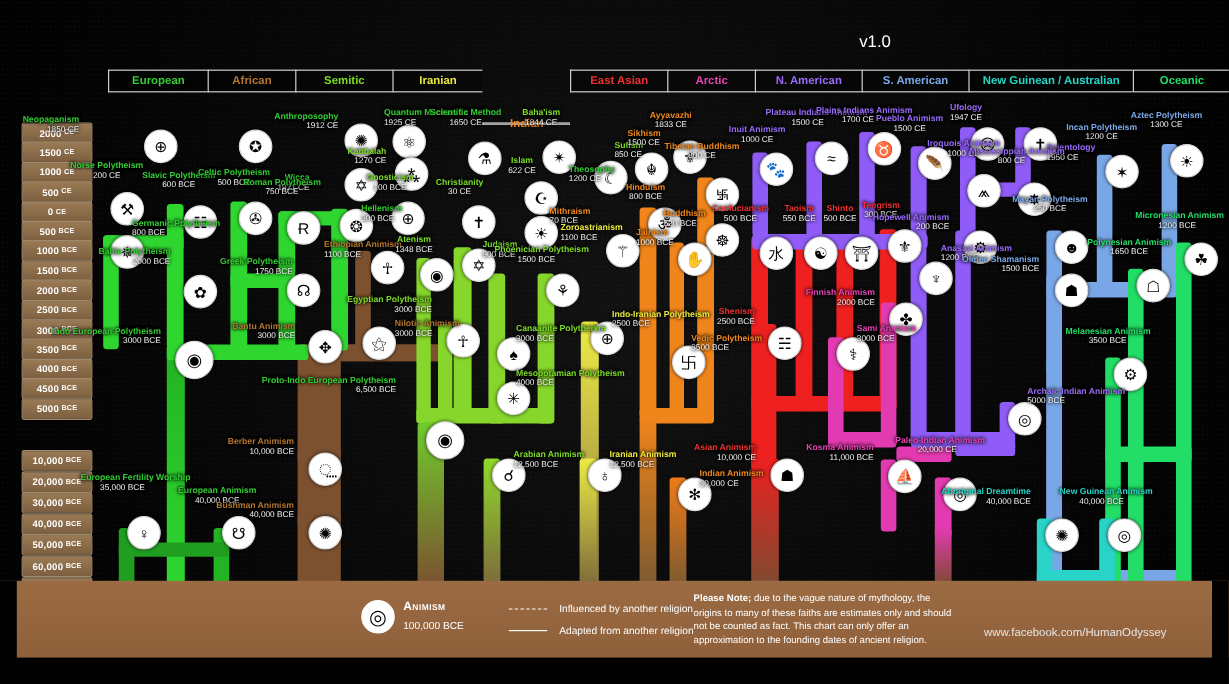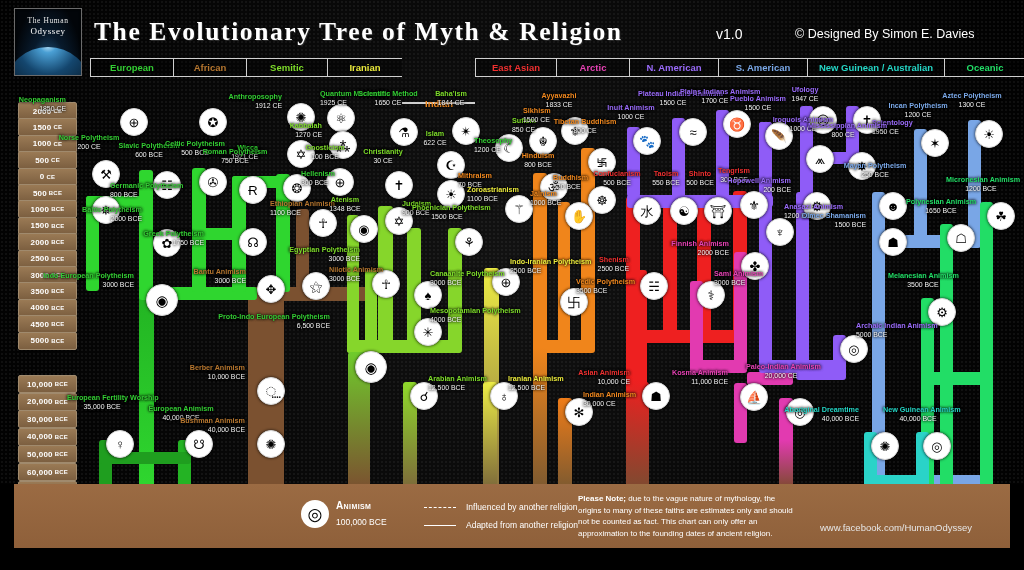--- a/index.html
+++ b/index.html
@@ -71,28 +71,21 @@
   #fb{position:absolute;left:820px;top:522px;color:#e6e6e6;font-size:9.5px;z-index:9;}
   #panelnotch{position:absolute;left:0;top:484px;width:1024px;height:86px;pointer-events:none;}
   .pnotch{position:absolute;background:#000;}
 </style>
 </head>
 <body>
 
 <div id="stage">
   <div class="dots"></div>
 
-  <div id="logo">
-    <div class="planet"></div>
-    <div class="lg1">The Human</div>
-    <div class="lg2">Odyssey</div>
-  </div>
-  <div id="title">The Evolutionary Tree of Myth &amp; Religion</div>
   <div id="version">v1.0</div>
-  <div id="credit">© Designed By Simon E. Davies</div>
 
   <div id="regionbar">
       <div class="rchip" style="width: 82px; color: rgb(51, 204, 51);">European</div>
       <div class="rchip" style="width: 72px; color: rgb(181, 118, 47);">African</div>
       <div class="rchip" style="width: 80px; color: rgb(125, 219, 42);">Semitic</div>
       <div class="rchip" style="width: 74px; color: rgb(234, 234, 60);">Iranian</div>
       <div class="rchip" style="width: 72px; color: rgb(240, 136, 31); margin-top: 44px;">Indian</div>
       <div class="rchip" style="width: 80px; color: rgb(240, 48, 48);">East Asian</div>
       <div class="rchip" style="width: 72px; color: rgb(230, 66, 180);">Arctic</div>
       <div class="rchip" style="width: 88px; color: rgb(154, 107, 250);">N. American</div>
@@ -307,21 +300,21 @@
       <div class="lbl c" style="color: rgb(51, 204, 51); left: 114px; width: 70px; top: 142px;"><span>Slavic Polytheism</span><span class="d">600 BCE</span></div>
       <div class="node" style="left: 199px; top: 168px;">✇</div>
       <div class="lbl c" style="color: rgb(51, 204, 51); left: 160px; width: 70px; top: 140px;"><span>Celtic Polytheism</span><span class="d">500 BCE</span></div>
       <div class="node" style="left: 239px; top: 176px;">Ɍ</div>
       <div class="lbl c" style="color: rgb(51, 204, 51); left: 200px; width: 70px; top: 148px;"><span>Roman Polytheism</span><span class="d">750 BCE</span></div>
       <div class="node" style="left: 92px; top: 196px;">✵</div>
       <div class="lbl " style="color: rgb(51, 204, 51); left: 110px; top: 182px;"><span>Germanic Polytheism</span><span class="d">800 BCE</span></div>
       <div class="node" style="left: 153px; top: 229px;">✿</div>
       <div class="lbl r" style="color: rgb(51, 204, 51); right: 882px; top: 206px;"><span>Baltic Polytheism</span><span class="d">2000 BCE</span></div>
       <div class="node" style="left: 239px; top: 228px;">☊</div>
-      <div class="lbl r" style="color: rgb(51, 204, 51); right: 820px; top: 214px; margin-top: 16px;"><span>Greek Polytheism</span><span class="d">1750 BCE</span></div>
+      <div class="lbl r" style="color: rgb(51, 204, 51); right: 780px; top: 214px;"><span>Greek Polytheism</span><span class="d">1750 BCE</span></div>
       <div class="node" style="left: 309px; top: 209px;">☥</div>
       <div class="lbl " style="color: rgb(181, 118, 47); left: 270px; top: 200px;"><span>Ethiopian Animism</span><span class="d">1100 BCE</span></div>
       <div class="node" style="left: 350px; top: 215px;">◉</div>
       <div class="lbl c" style="color: rgb(125, 219, 42); left: 310px; width: 70px; top: 196px;"><span>Atenism</span><span class="d">1348 BCE</span></div>
       <div class="node" style="left: 385px; top: 207px;">✡</div>
       <div class="lbl " style="color: rgb(125, 219, 42); left: 402px; top: 200px;"><span>Judaism</span><span class="d">900 BCE</span></div>
       <div class="node" style="left: 455px; top: 228px;">⚘</div>
       <div class="lbl c" style="color: rgb(125, 219, 42); left: 412px; width: 70px; top: 204px;"><span>Phoenician Polytheism</span><span class="d">1500 BCE</span></div>
       <div class="node" style="left: 492px; top: 268px;">⊕</div>
       <div class="lbl " style="color: rgb(234, 234, 60); left: 510px; top: 258px;"><span>Indo-Iranian Polytheism</span><span class="d">2500 BCE</span></div>

